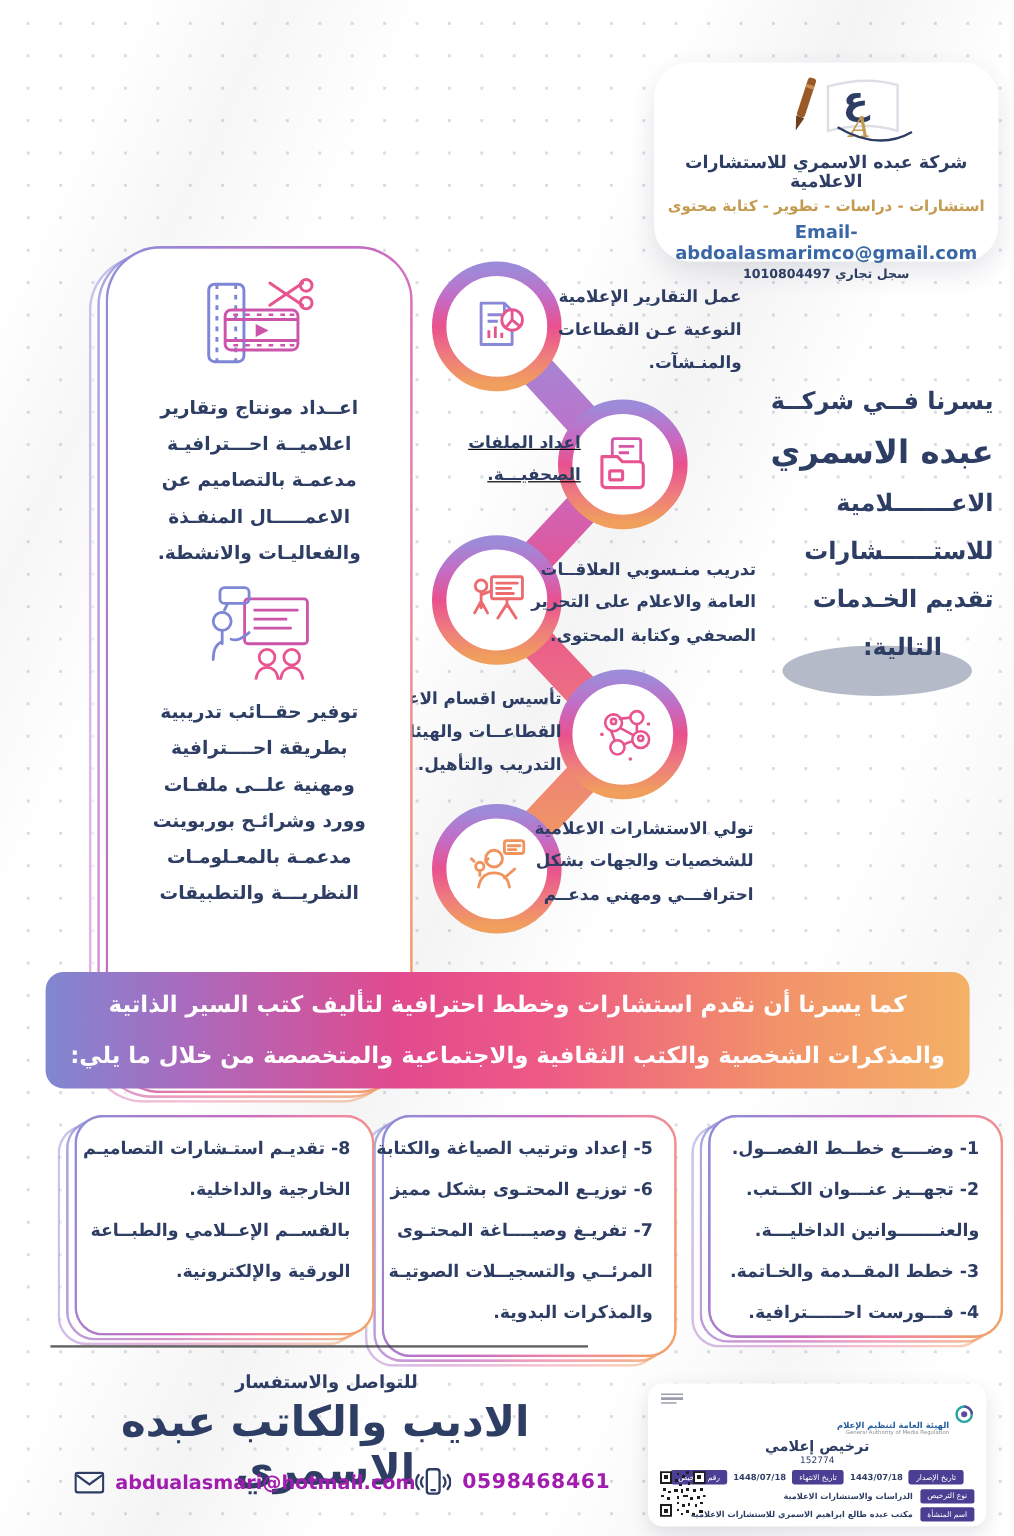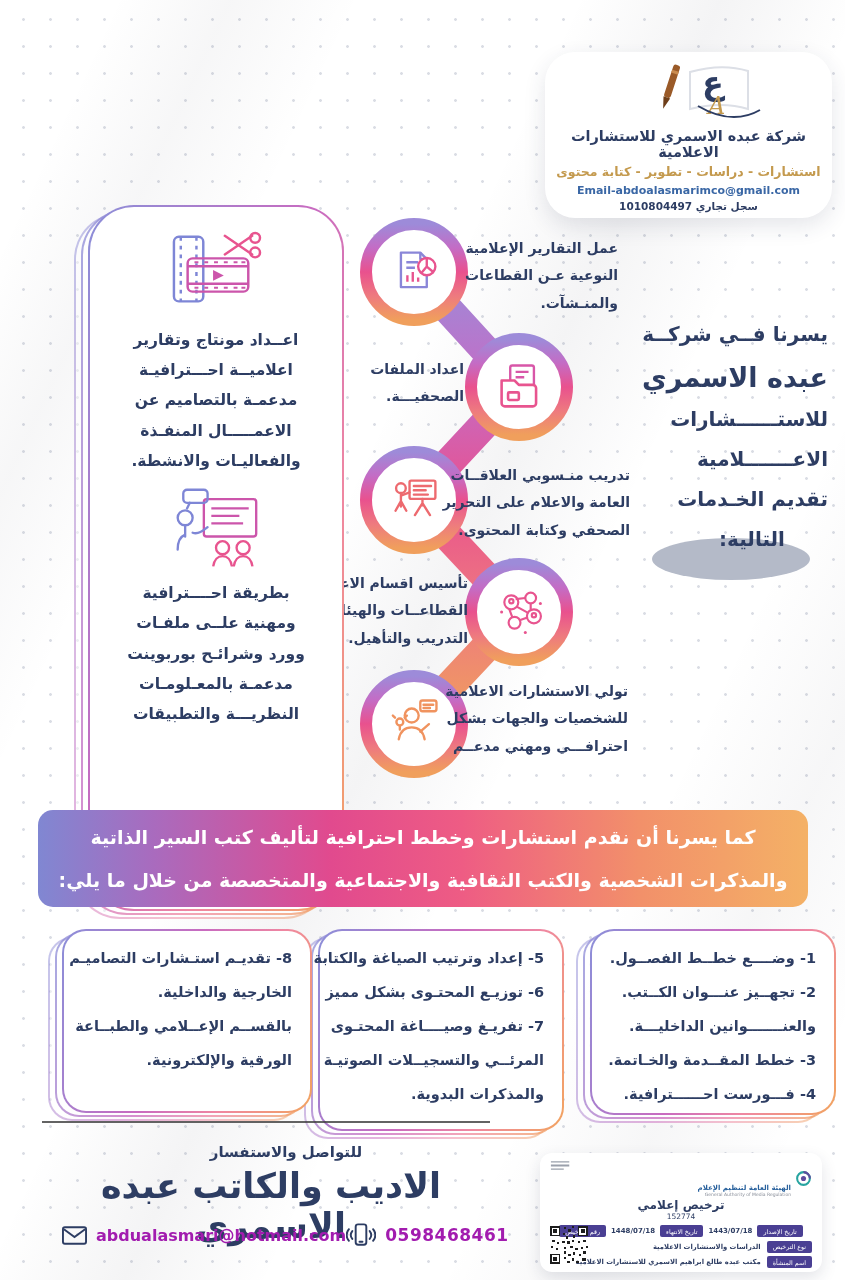--- a/index.html
+++ b/index.html
@@ -13,21 +13,21 @@
       linear-gradient(115deg, transparent 40%, rgba(40,40,60,.05) 50%, transparent 60%),
       linear-gradient(115deg, transparent 8%, rgba(40,40,60,.04) 16%, transparent 25%),
       linear-gradient(115deg, transparent 72%, rgba(40,40,60,.04) 82%, transparent 92%); }
   .abs { position:absolute; }
 
   
   .logo-card { left:545px; top:52px; width:287px; height:166px; background:#fff; border-radius:30px;
     box-shadow:0 8px 22px rgba(40,50,80,.12); z-index:3; text-align:center; padding-top:8px; }
   .logo-card .company-name { font-size:14.5px; font-weight:bold; color:#2d3d63; direction:rtl; margin-top:2px; }
   .logo-card .company-tagline { font-size:12.5px; font-weight:bold; color:#c49a4e; direction:rtl; margin-top:4px; }
-  .logo-card .company-email { font-size:11px; font-weight:bold; color:#3a67a5; margin-top:5px; }
+  .logo-card .company-email { font-size:15px; font-weight:bold; color:#3a67a5; margin-top:5px; }
   .logo-card .company-registry { font-size:10.5px; font-weight:bold; color:#2d3d63; direction:rtl; margin-top:3px; }
 
   
   .intro { left:626px; top:322px; width:202px; text-align:right; direction:rtl; z-index:2; }
   .intro div { color:#2d3d63; font-weight:bold; }
   .intro .i-reg { font-size:20px; margin-bottom:16px; }
   .intro .i-big { font-size:27px; margin-bottom:14px; }
   .intro .i-last { font-size:20px; padding-left:50px; text-align:center; position:relative; z-index:2; }
   .ellipse-accent { left:652px; top:538px; width:158px; height:42px; background:#b4bac8; border-radius:50%; z-index:1; }
 
@@ -57,21 +57,21 @@
   .col-text div { font-size:14.5px; font-weight:bold; color:#2d3d63; line-height:2.35; white-space:nowrap; }
 
   
   .banner { left:38px; top:810px; width:770px; height:97px; border-radius:15px; z-index:2;
     background:linear-gradient(90deg,#8087d2 0%,#a96bbe 15%,#e14a8e 38%,#ee5c84 55%,#f2906a 78%,#f4b166 100%);
     display:flex; flex-direction:column; justify-content:center; text-align:center; direction:rtl; }
   .banner div { color:#fff; font-weight:bold; font-size:19px; line-height:2.25; }
 
   
   .divider { left:42px; top:1121px; width:448px; height:2px; background:#3c3c3c; opacity:.8; z-index:2; }
-  .contact-heading { left:70px; top:1143px; width:432px; text-align:center; direction:rtl;
+  .contact-heading { left:56px; top:1143px; width:432px; text-align:center; direction:rtl;
     font-size:15px; font-weight:bold; color:#2d3d63; z-index:2; }
   .contact-name { left:55px; top:1166px; width:432px; text-align:center; direction:rtl;
     font-size:35px; font-weight:bold; color:#2d3d63; z-index:2; }
   .contact-row { left:62px; top:1222px; width:425px; display:flex; justify-content:space-between;
     align-items:center; direction:ltr; z-index:2; }
   .contact-item { display:flex; align-items:center; gap:9px; color:#a21caf; font-size:16px; font-weight:bold; }
   .phone-num { font-size:17px; letter-spacing:.5px; }
   .phone-num .mid { font-weight:900; }
 
   
@@ -113,22 +113,22 @@
     <div class="company-name">شركة عبده الاسمري للاستشارات الاعلامية</div>
     <div class="company-tagline">استشارات - دراسات - تطوير - كتابة محتوى</div>
     <div class="company-email">Email-abdoalasmarimco@gmail.com</div>
     <div class="company-registry">سجل تجاري 1010804497</div>
   </div>
 
   <div class="abs ellipse-accent"></div>
   <div class="abs intro">
     <div class="i-reg">يسرنا فــي شركــة</div>
     <div class="i-big">عبده الاسمري</div>
+    <div class="i-reg">الاعـــــــلامية</div>
     <div class="i-reg">للاستــــــشارات</div>
-    <div class="i-reg">الاعـــــــلامية</div>
     <div class="i-reg">تقديم الخـدمات</div>
     <div class="i-last">التالية:</div>
   </div>
 
   <svg class="abs chain" width="240" height="585" viewBox="0 0 240 585">
     <defs>
       <linearGradient id="gChain" x1="0" y1="0" x2="0" y2="1">
         <stop offset="0" stop-color="#9d8bd9"></stop>
         <stop offset="0.25" stop-color="#c46cc5"></stop>
         <stop offset="0.5" stop-color="#e9518e"></stop>
@@ -211,21 +211,21 @@
         <path d="M11 30v3M6.5 22l-2-2M15.5 22l2-2"></path>
       </g>
     </svg>
   </div>
 
   <div class="abs svc-text" style="left:462px; top:235px; width:156px;">
     <div>عمل التقارير الإعلامية</div>
     <div>النوعية عـن القطاعات</div>
     <div>والمنـشآت.</div>
   </div>
-  <div class="abs svc-text" style="left:346px; top:356px; width:118px;">
+  <div class="abs svc-text" style="left:366px; top:356px; width:118px;text-decoration:underline;">
     <div>اعداد الملفات</div>
     <div>الصحفيـــة.</div>
   </div>
   <div class="abs svc-text" style="left:462px; top:462px; width:168px;">
     <div>تدريب منـسوبي العلاقــات</div>
     <div>العامة والاعلام على التحرير</div>
     <div>الصحفي وكتابة المحتوى.</div>
   </div>
   <div class="abs svc-text" style="left:338px; top:570px; width:130px;">
     <div>تأسيس اقسام الاعلام في</div>
@@ -280,20 +280,21 @@
             <circle cx="22" cy="34" r="8"></circle>
             <path d="M22 42v12M14 68c0-9 3-14 8-16M30 50c6 2 11-2 16-6"></path>
           </g>
           <g fill="none" stroke="#e8548f" stroke-width="2.5">
             <circle cx="62" cy="66" r="7"></circle>
               <circle cx="84" cy="66" r="7"></circle>
             <path d="M52 86c1-7 5-11 10-11s9 4 10 11M74 86c1-7 5-11 10-11s9 4 10 11"></path>
           </g>
         </svg>
         <div class="panel-text">
+          <div>توفير حقــائب تدريبية</div>
           <div>بطريقة احــــترافية</div>
           <div>ومهنية علــى ملفـات</div>
           <div>وورد وشرائـح بوربوينت</div>
           <div>مدعمـة بالمعـلومـات</div>
           <div>النظريـــة والتطبيقات</div>
         </div>
       </div>
     </div>
   </div>
 

